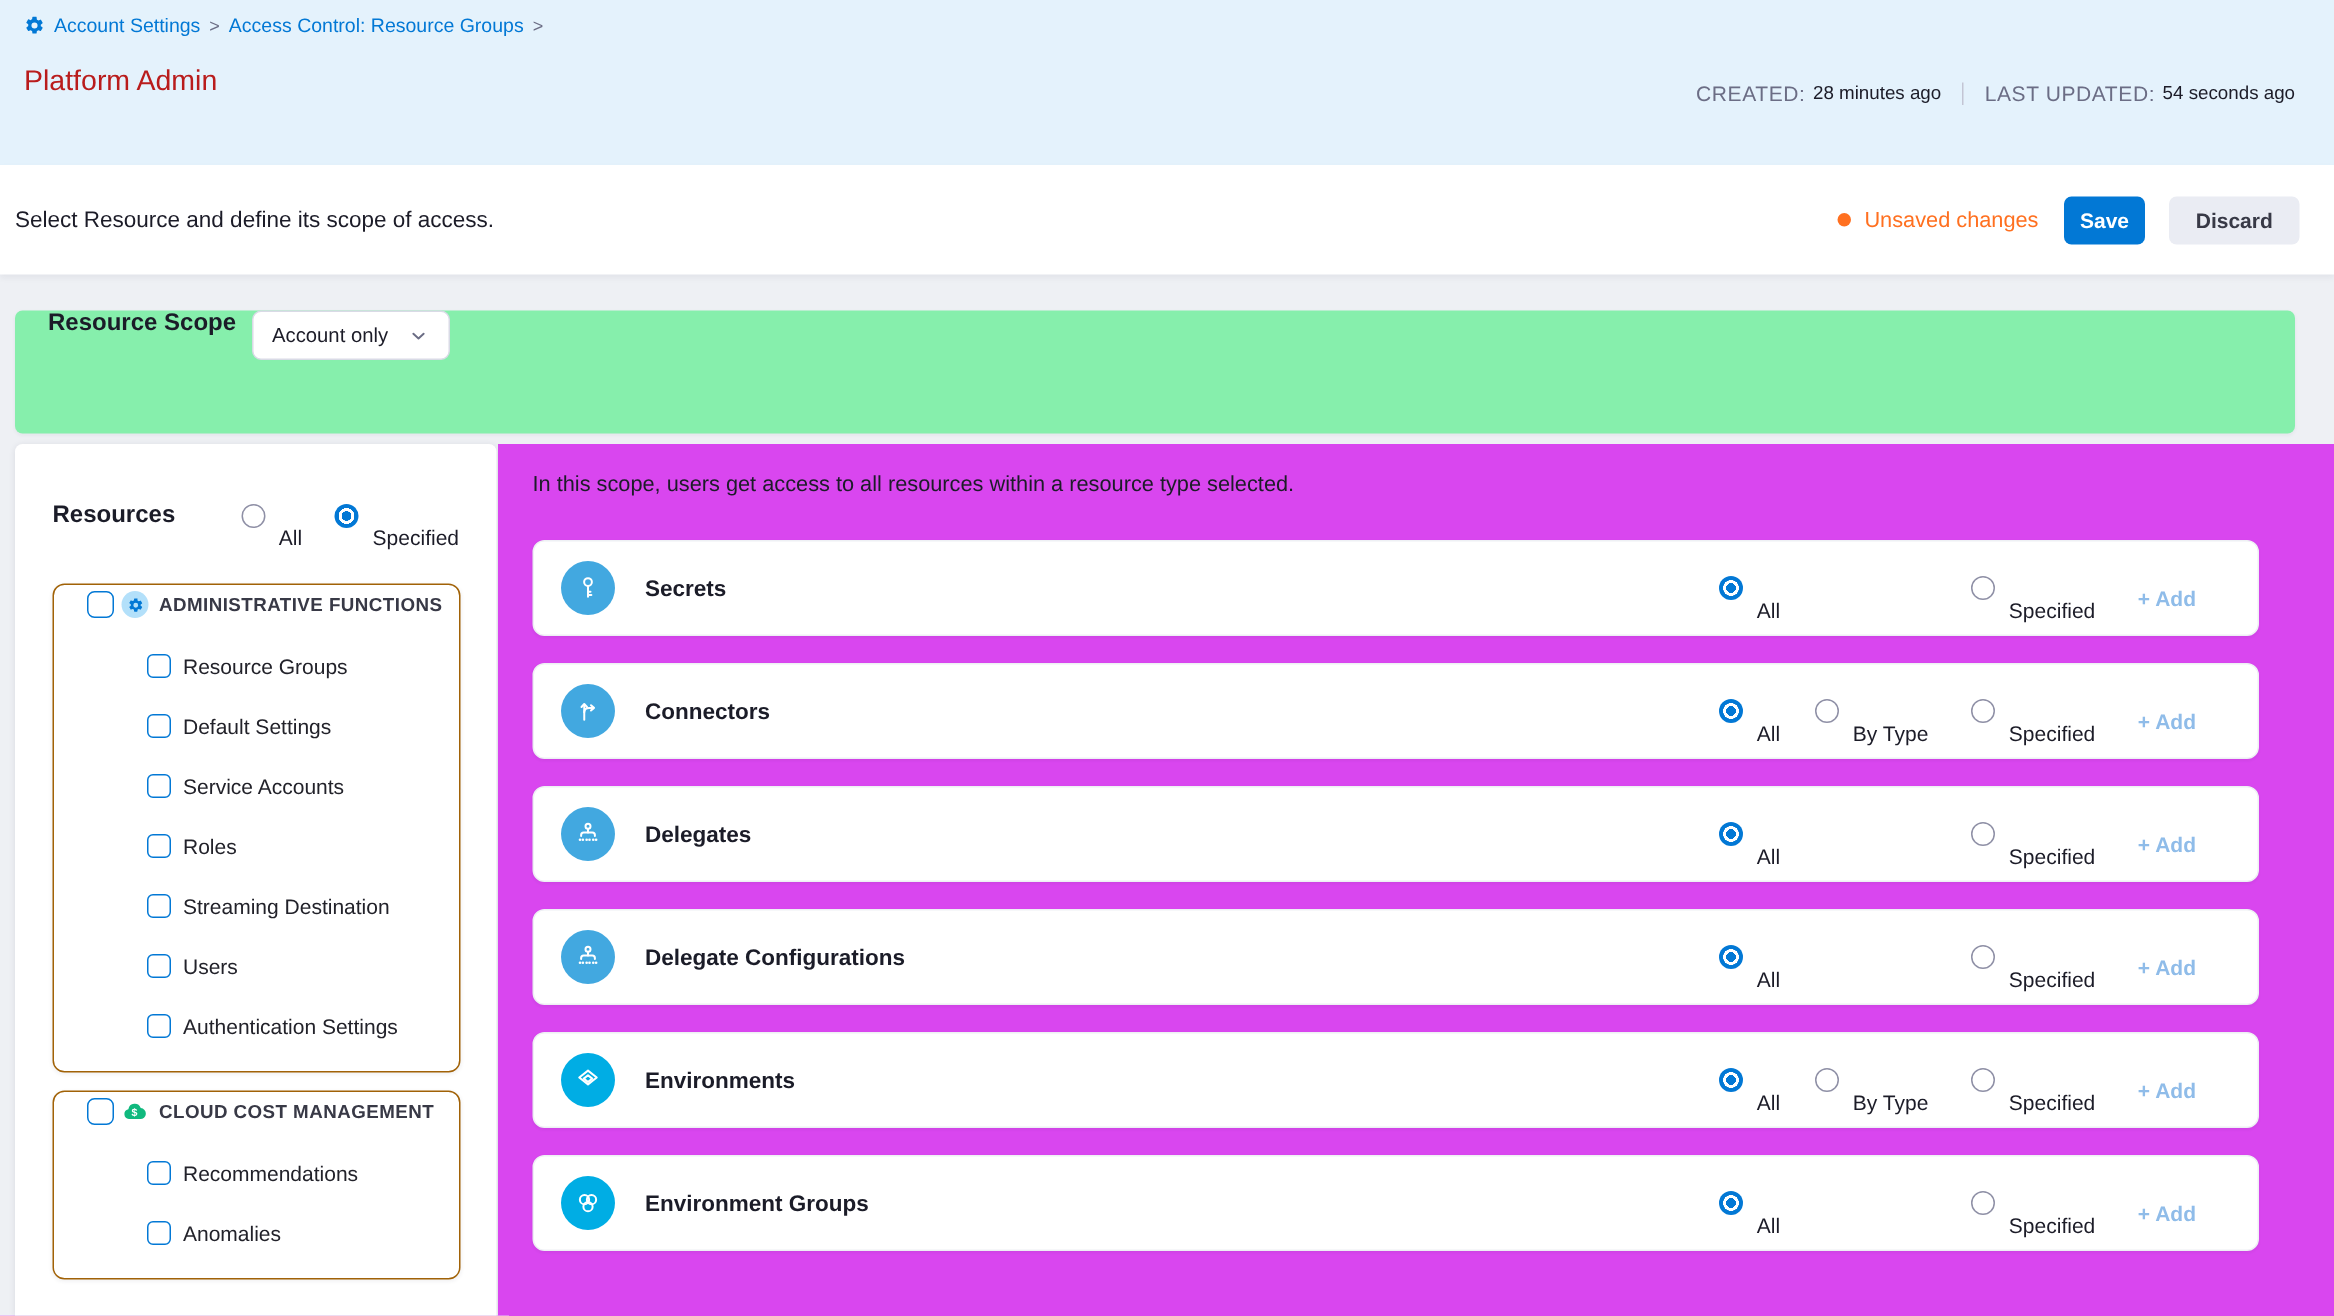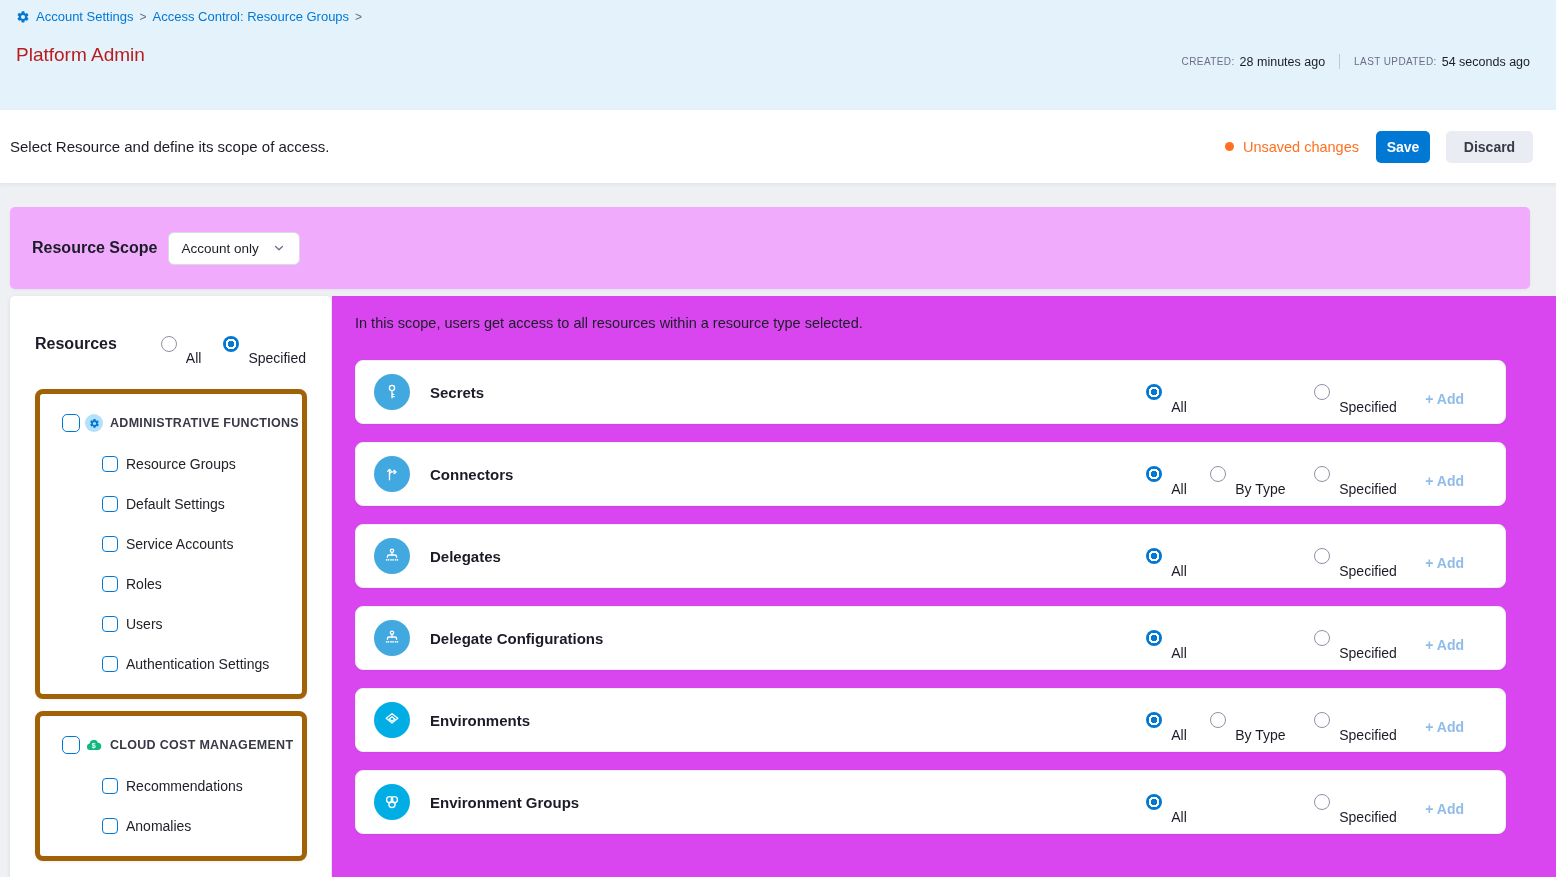--- a/index.html
+++ b/index.html
@@ -4,53 +4,53 @@
 <style>
   * { margin:0; padding:0; box-sizing:border-box; }
   html,body { width:1556px; height:877px; overflow:hidden;
     font-family:"Liberation Sans","DejaVu Sans",sans-serif; background:#eef0f4; color:#1c1c28; }
   .band { position:absolute; left:0; top:0; width:1556px; height:110px; background:#e4f2fc; }
   .breadcrumb { position:absolute; left:16px; top:9px; display:flex; align-items:center; gap:6px; font-size:13px; }
   .breadcrumb a { color:#0278d5; text-decoration:none; cursor:pointer; }
   .crumb-sep { color:#6b6d85; font-size:12px; }
   .page-title { position:absolute; left:16px; top:44px; font-size:19px; font-weight:400; color:#b91c1c; }
   .meta { position:absolute; right:26px; top:54px; display:flex; align-items:center; font-size:12.5px; }
-  .meta-label { color:#6b6d85; font-size:10px; letter-spacing:.4px; margin-right:5px; }
+  .meta-label { color:#6b6d85; font-size:14px; letter-spacing:.4px; margin-right:5px; }
   .meta-value { color:#1c1c28; font-weight:500; }
   .meta-divider { width:1px; height:15px; background:#c3c5d4; margin:0 14px; }
 
   .toolbar { position:absolute; left:0; top:110px; width:1556px; height:73px; background:#fff;
     display:flex; align-items:center; box-shadow:0 2px 4px rgba(40,41,61,.06); }
   .toolbar-desc { margin-left:10px; font-size:15px; color:#1c1c28; }
   .toolbar-right { margin-left:auto; margin-right:23px; display:flex; align-items:center; }
   .unsaved-dot { width:9px; height:9px; border-radius:50%; background:#ff7020; margin-right:9px; }
   .unsaved-text { color:#ff7020; font-size:14.5px; margin-right:17px; }
   .btn { height:32px; border:none; border-radius:5px; font-size:14px; font-weight:700; cursor:pointer;
     font-family:inherit; }
   .btn-save { width:54px; background:#0278d5; color:#fff; margin-right:16px; }
   .btn-discard { width:87px; background:#eaecf3; color:#383946; }
 
-  .scope-card { position:absolute; left:10px; top:207px; width:1520px; height:82px; background:#f0abfc;
-    border-radius:5px; box-shadow:0 1px 3px rgba(40,41,61,.06); display:flex; align-items:center; }
+  .scope-card { position:absolute; left:10px; top:207px; width:1520px; height:82px; background:#86efac;
+    border-radius:5px; box-shadow:0 1px 3px rgba(40,41,61,.06); display:flex; }
   .scope-label { margin-left:22px; font-size:16px; font-weight:700; color:#1b1c28; }
   .scope-select { margin-left:11px; height:33px; min-width:132px; border:1px solid #d9dae6; border-radius:6px;
     background:#fff; display:flex; align-items:center; padding:0 12px; gap:14px; font-size:13.5px; cursor:pointer; }
 
   .sidebar { position:absolute; left:10px; top:296px; width:321px; bottom:0; background:#fff;
     border-radius:5px 5px 0 0; box-shadow:0 1px 4px rgba(40,41,61,.10); }
   .sidebar-head { display:flex; align-items:center; justify-content:space-between; padding:25px 25px 0 25px; }
   .sidebar-title { font-size:16px; font-weight:700; color:#1b1c28; }
   .mode-group { display:flex; align-items:center; gap:22px; }
   .opt { display:flex; align-items:center; gap:9px; cursor:pointer; }
   .opt-label { font-size:14px; color:#1c1c28;margin-top:29px; }
   .radio { width:16px; height:16px; border-radius:50%; border:1.5px solid #8f90a6; background:#fff; flex:none; }
   .radio.selected { border:none;
     background:radial-gradient(circle,#0278d5 0 3.2px,#fff 3.3px 5.2px,#0278d5 5.3px 8px); }
-  .group-card { margin:23px 24px 0 25px; border:5px solid #a16207; border-radius:8px;
-    box-shadow:0 1px 3px rgba(40,41,61,.08); padding:16px 0 10px; background:#fff; }
+  .group-card { margin:23px 24px 0 25px; border:1px solid #a16207; border-radius:8px;
+    box-shadow:0 1px 3px rgba(40,41,61,.08); padding:0 0 10px; background:#fff; }
   .group-card + .group-card { margin-top:12px; }
   .group-head { display:flex; align-items:center; padding-left:22px; height:26px; }
   .checkbox { width:16px; height:16px; border:1.6px solid #0278d5; border-radius:4px; background:#fff;
     flex:none; cursor:pointer; }
   .checkbox.lg { width:18px; height:18px; border-radius:5px; }
   .group-icon { width:18px; height:18px; border-radius:50%; margin-left:5px; display:flex;
     align-items:center; justify-content:center; flex:none; }
   .group-icon.admin { background:#b3e0fa; }
   .group-label { margin-left:7px; font-size:12.5px; font-weight:700; color:#383946; letter-spacing:.3px; }
   .group-items { margin-top:8px; }
@@ -153,20 +153,24 @@
           <div class="group-item">
             <span class="checkbox"></span>
             <span class="item-label">Service Accounts</span>
           </div>
           <div class="group-item">
             <span class="checkbox"></span>
             <span class="item-label">Roles</span>
           </div>
           <div class="group-item">
             <span class="checkbox"></span>
+            <span class="item-label">Streaming Destination</span>
+          </div>
+          <div class="group-item">
+            <span class="checkbox"></span>
             <span class="item-label">Users</span>
           </div>
           <div class="group-item">
             <span class="checkbox"></span>
             <span class="item-label">Authentication Settings</span>
           </div>
         </div>
       </div>
       <div class="group-card">
         <div class="group-head">

